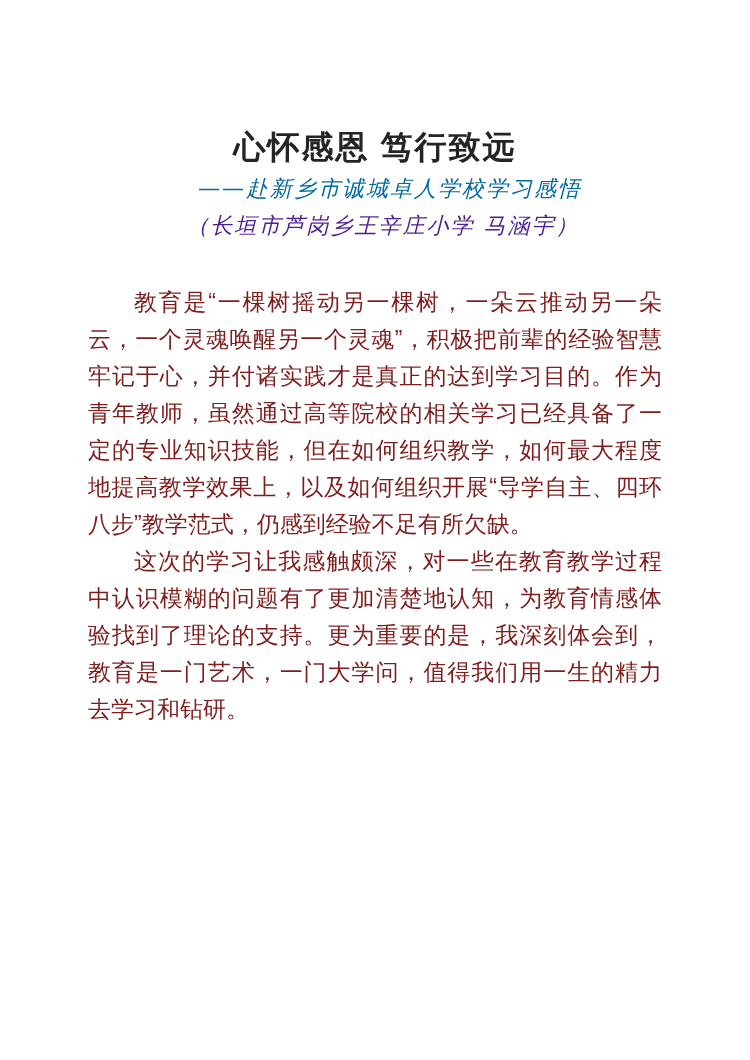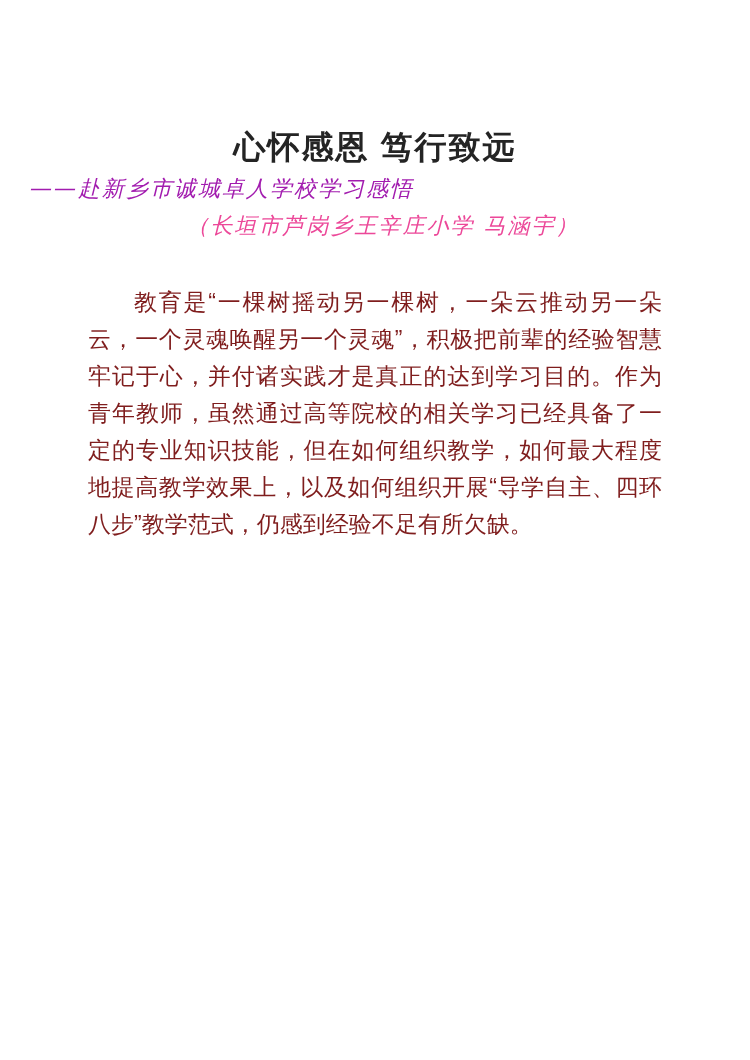--- a/index.html
+++ b/index.html
@@ -27,35 +27,36 @@
     font-weight: 600;
     letter-spacing: 2px;
     color: #242424;
     font-family: "Liberation Sans", sans-serif;
   }
   .doc-subtitle {
     position: absolute;
     top: 174px;
     left: 30px;
     right: 0;
+    text-align: center;
     font-size: 22px;
     font-style: italic;
-    color: #a21caf;
+    color: #0369a1;
     letter-spacing: 2px;
     font-family: "DejaVu Serif", serif;
   }
   .doc-author {
     position: absolute;
     top: 211px;
     left: 16px;
     right: 0;
     text-align: center;
     font-size: 22px;
     font-style: italic;
-    color: #ec4899;
+    color: #4c1d95;
     letter-spacing: 2px;
     font-family: "DejaVu Serif", serif;
   }
   .doc-body {
     position: absolute;
     top: 284px;
     left: 88px;
     right: 88px;
     color: #7f1d1d;
     font-size: 23px;
@@ -99,20 +100,21 @@
 <div class="page">
 
   <h1 class="doc-title">心怀感恩 笃行致远</h1>
 
   <div class="doc-subtitle">——赴新乡市诚城卓人学校学习感悟</div>
 
   <div class="doc-author">（长垣市芦岗乡王辛庄小学 马涵宇）</div>
 
   <div class="doc-body">
     <p>教育是“一棵树摇动另一棵树，一朵云推动另一朵云，一个灵魂唤醒另一个灵魂”，积极把前辈的经验智慧牢记于心，并付诸实践才是真正的达到学习目的。作为青年教师，虽然通过高等院校的相关学习已经具备了一定的专业知识技能，但在如何组织教学，如何最大程度地提高教学效果上，以及如何组织开展“导学自主、四环八步”教学范式，仍感到经验不足有所欠缺。</p>
+    <p>这次的学习让我感触颇深，对一些在教育教学过程中认识模糊的问题有了更加清楚地认知，为教育情感体验找到了理论的支持。更为重要的是，我深刻体会到，教育是一门艺术，一门大学问，值得我们用一生的精力去学习和钻研。</p>
   </div>
 
   <div class="watermark">
     <span class="wm-icon">
       <svg viewBox="0 0 40 36" width="40" height="36" xmlns="http://www.w3.org/2000/svg">
 
         <g fill="#ffffff" stroke="#c6c6c6" stroke-width="1.6">
           <path d="M16 3 C8.3 3 2.2 8 2.2 14.2 c0 3.5 1.9 6.6 4.9 8.6 l-1.3 4.4 4.8-2.6 c1.7 0.5 3.5 0.8 5.4 0.8 0.6 0 1.2 0 1.8-0.1 -0.4-1.1-0.6-2.2-0.6-3.4 0-5.8 5.3-10.4 11.8-10.4 0.5 0 1 0 1.5 0.1 C28.9 6.8 23.1 3 16 3 Z"></path>
 
           <path d="M29.2 13.5 c-5.3 0-9.6 3.8-9.6 8.5 0 4.7 4.3 8.5 9.6 8.5 1.4 0 2.8-0.3 4-0.7 l3.8 2 -1-3.5 c2.3-1.6 3.8-3.9 3.8-6.3 0-4.7-4.3-8.5-9.6-8.5 Z"></path>

